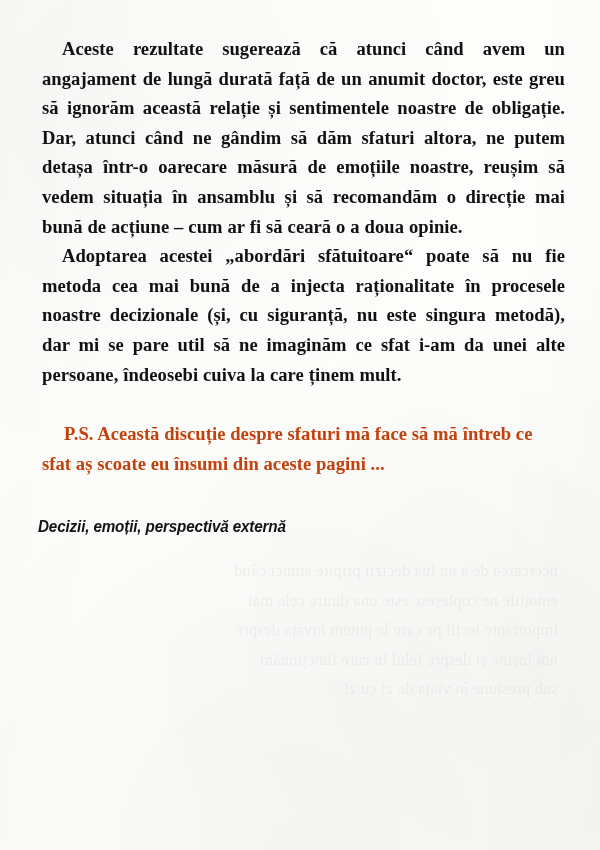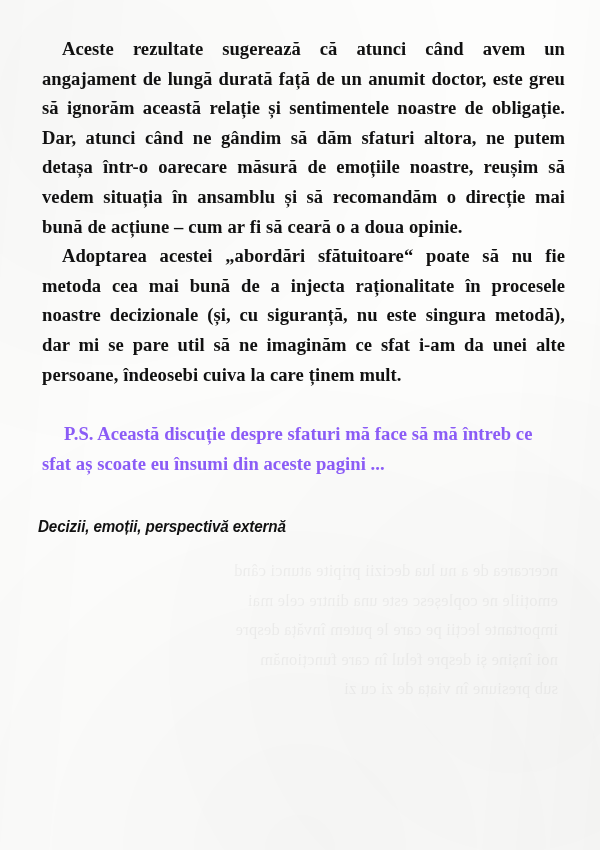--- a/index.html
+++ b/index.html
@@ -79,21 +79,21 @@
     text-indent: 20px;
     -webkit-font-smoothing: antialiased;
   }
 
   p.ps-par {
     margin: 0;
     font-family: "Liberation Serif", serif;
     font-size: 18.6px;
     line-height: 29.6px;
     font-weight: 700;
-    color: #8b5cf6;
+    color: #c2410c;
     text-align: left;
     text-indent: 22px;
     letter-spacing: 0.05px;
   }
 
   .gap-before-ps {
     height: 30px;
   }
 
   

